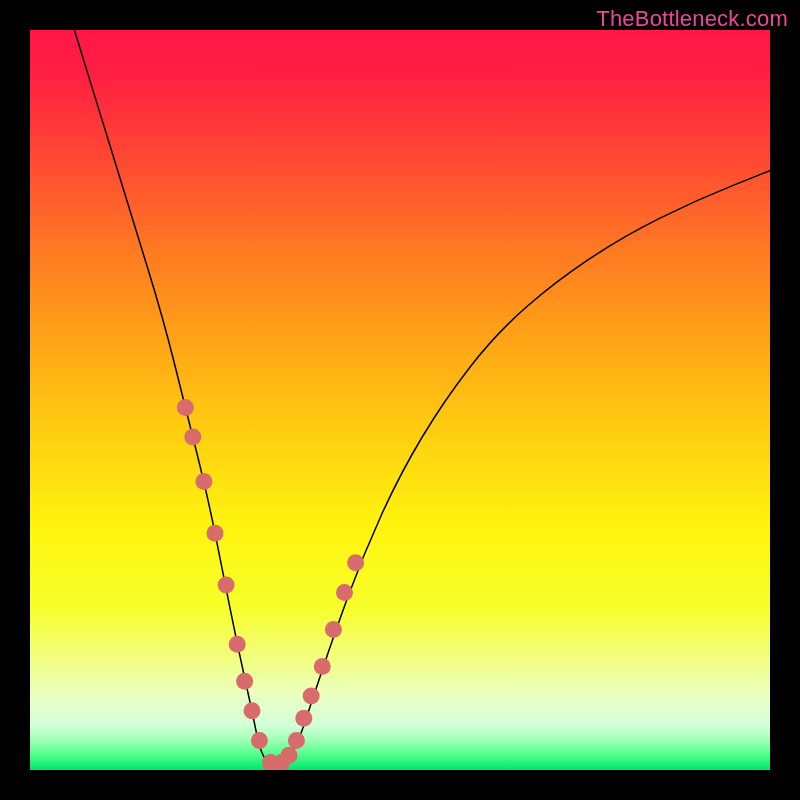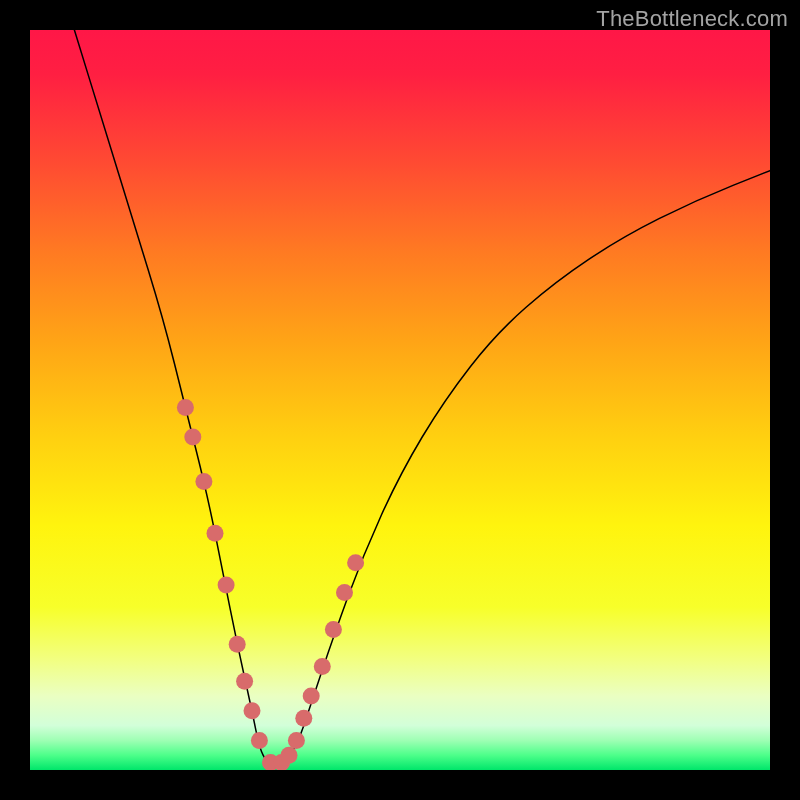--- a/index.html
+++ b/index.html
@@ -14,21 +14,21 @@
   .frame {
     position: absolute;
     left: 0; top: 0;
     width: 800px; height: 800px;
     background: #000;
   }
   .watermark {
     position: absolute;
     top: 6px;
     right: 12px;
-    color: #a3a3a3;
+    color: #ec4899;
     font-size: 22px;
     font-weight: 500;
     letter-spacing: 0.2px;
     user-select: none;
   }
   .plot {
     position: absolute;
     left: 30px;
     top: 30px;
     width: 740px;

